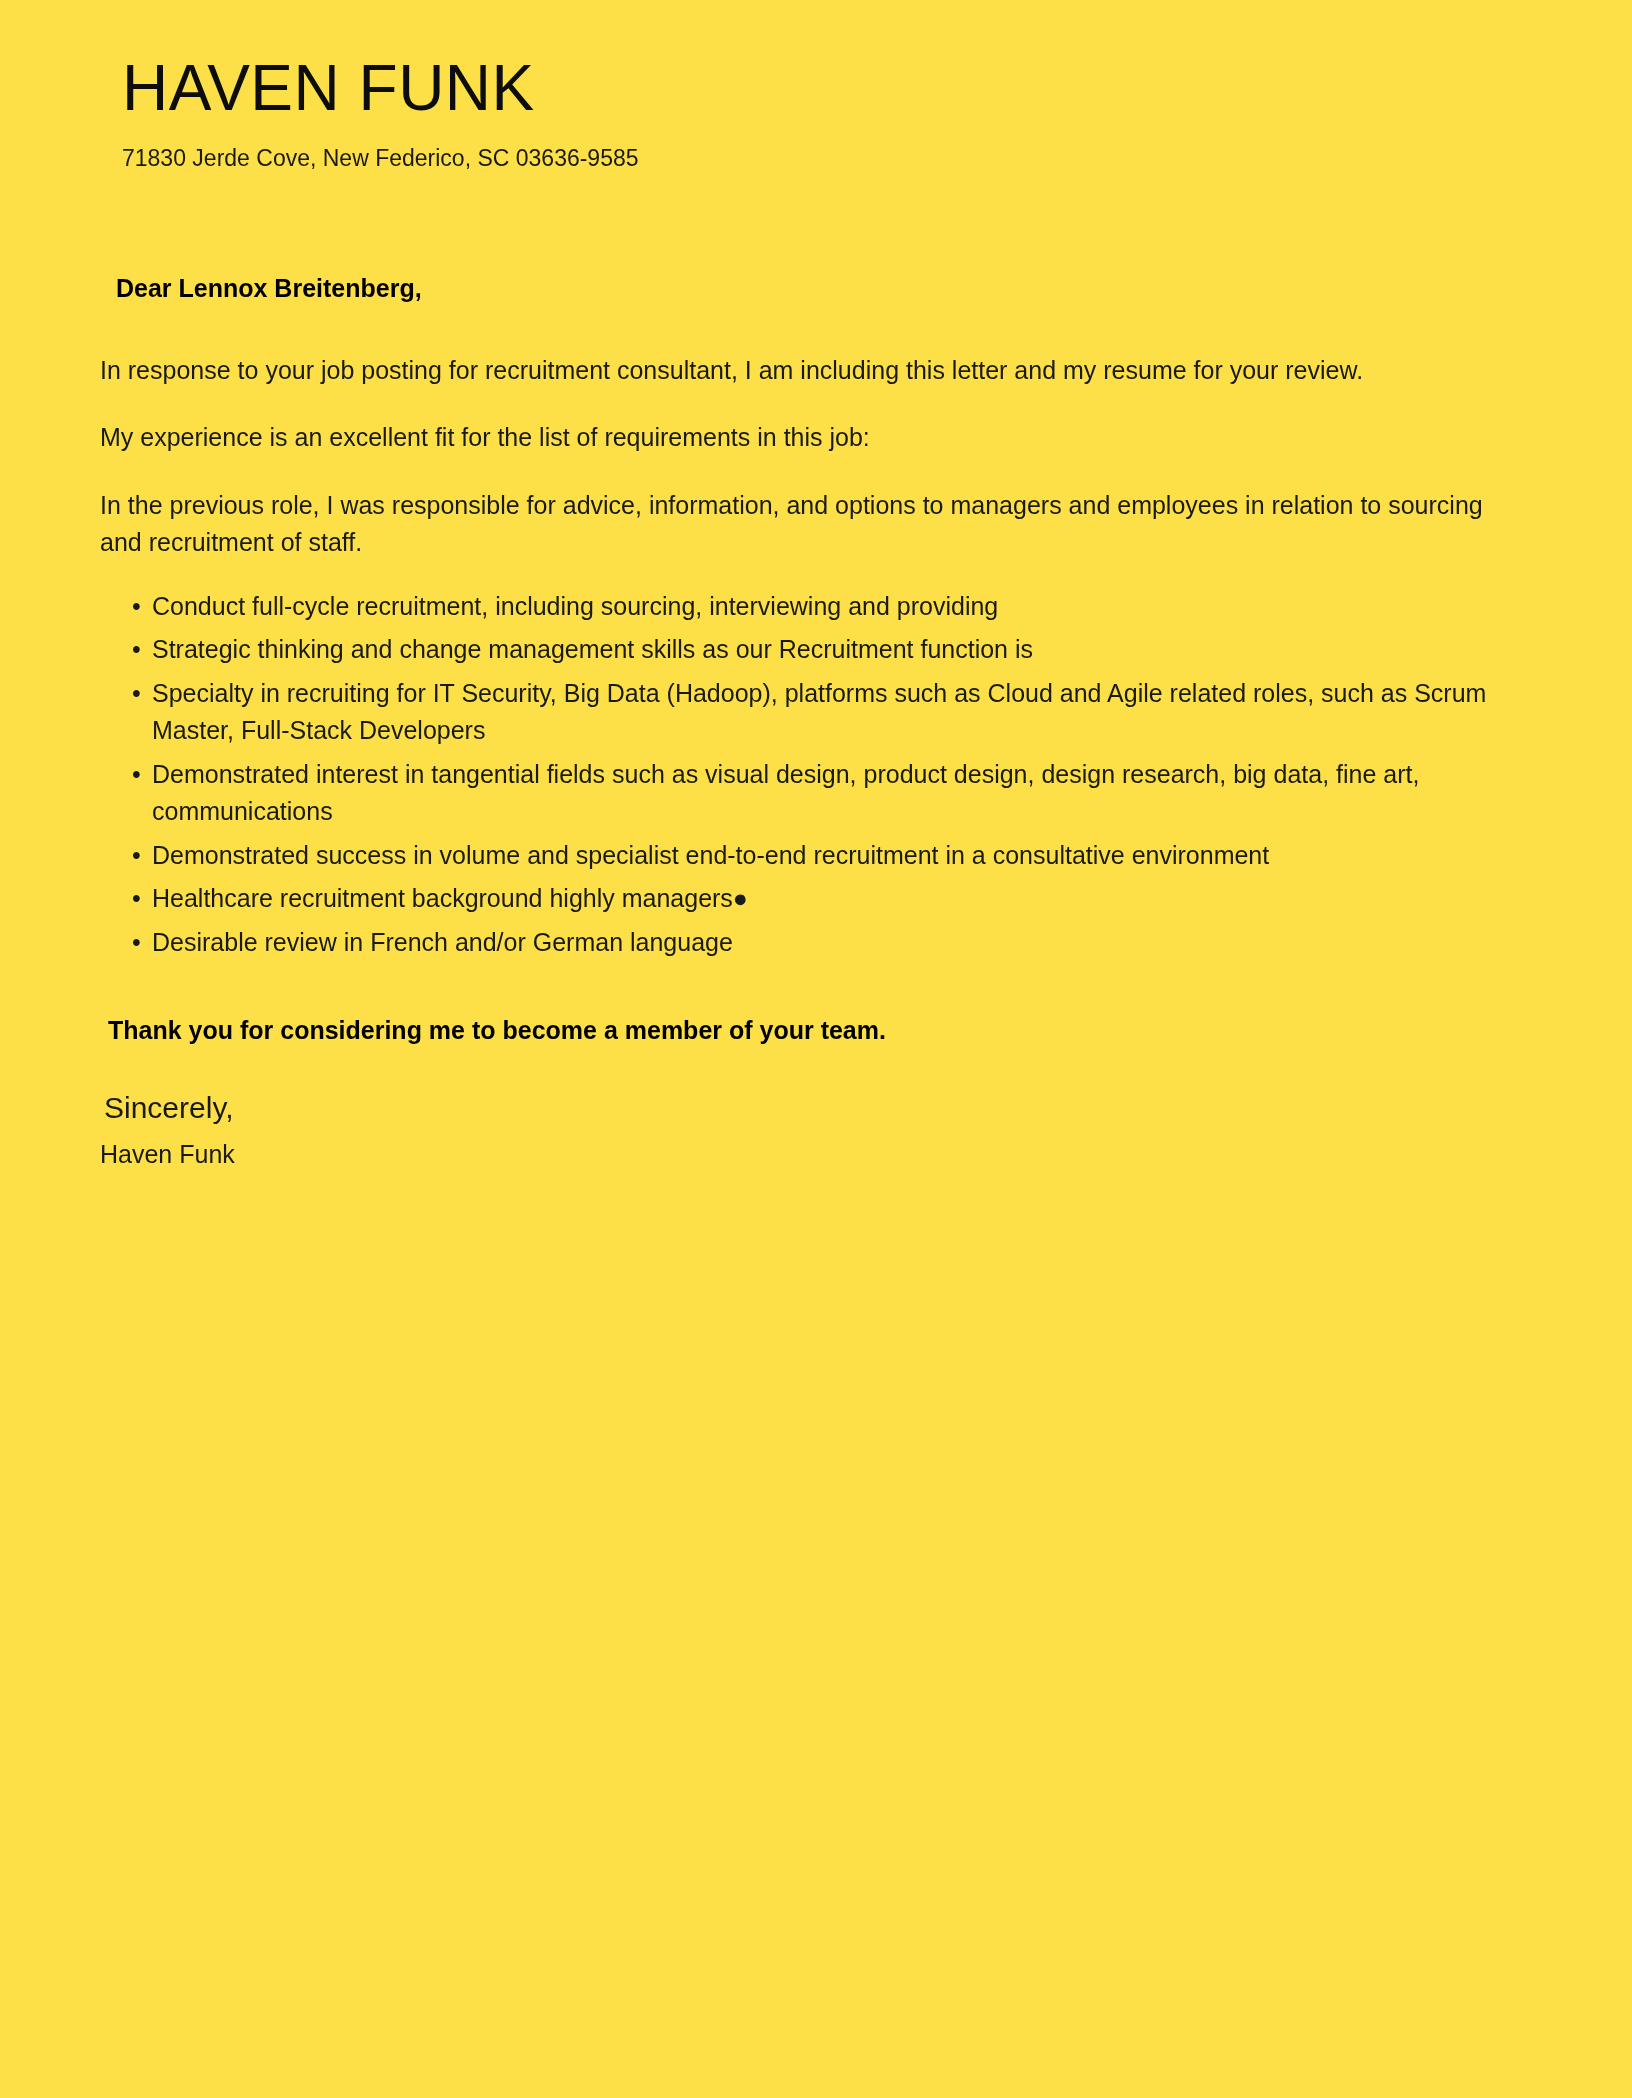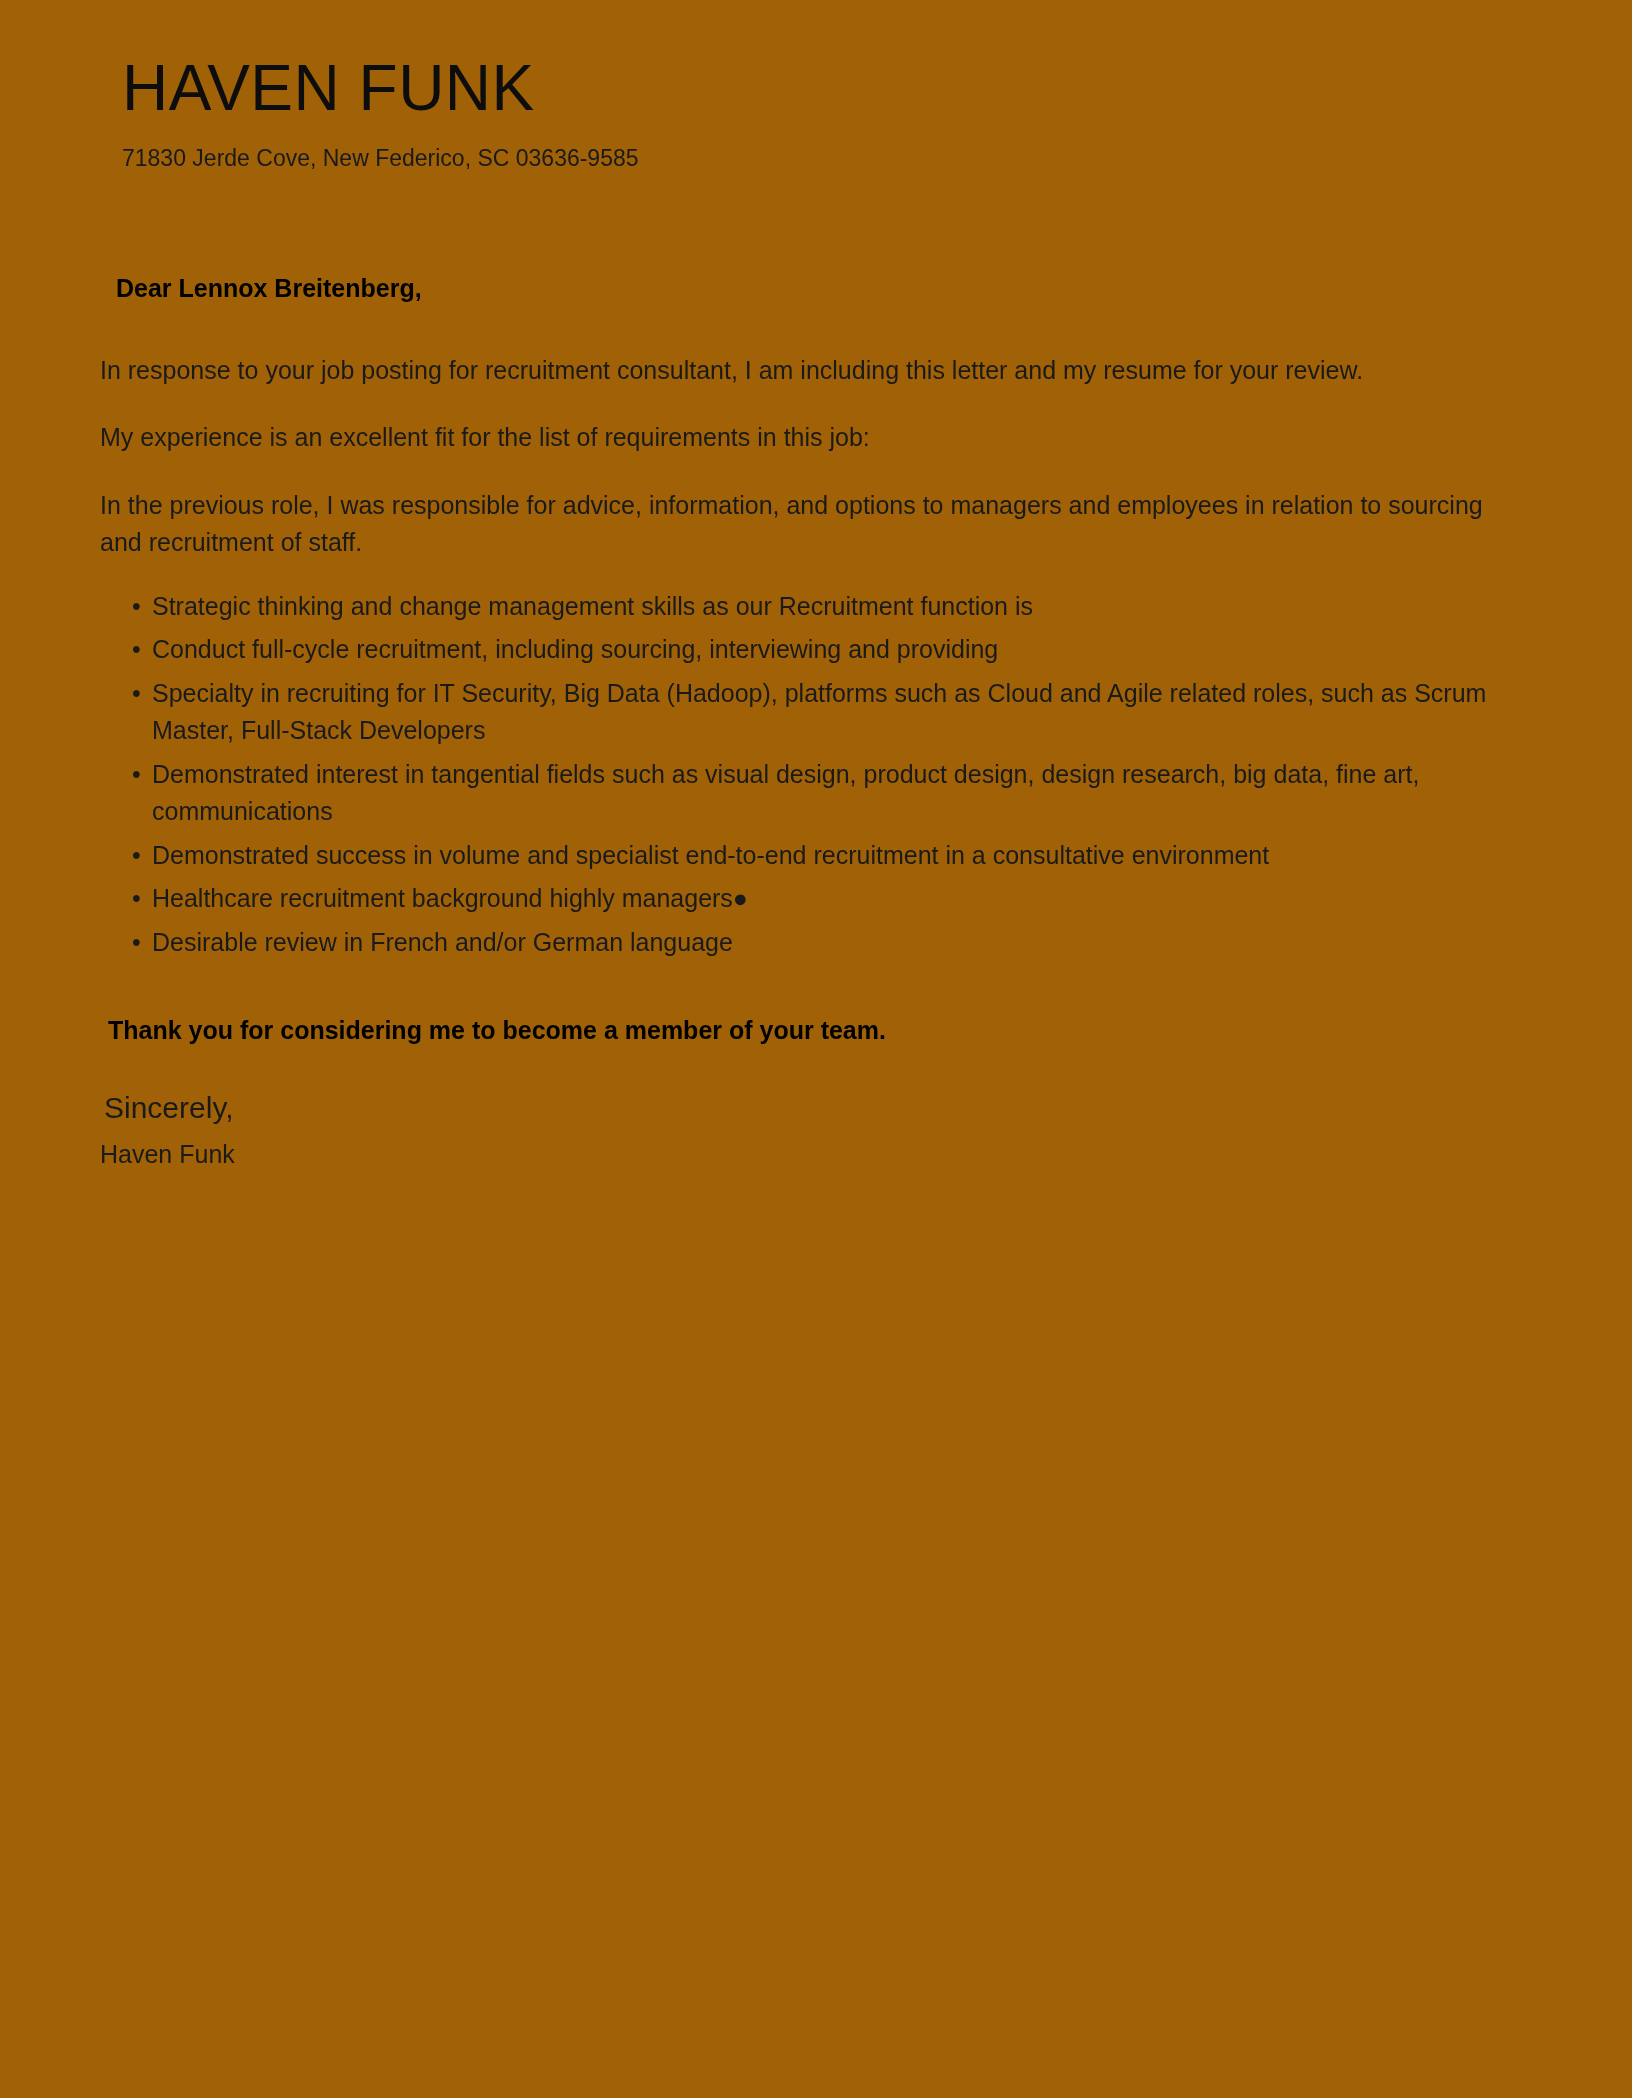--- a/index.html
+++ b/index.html
@@ -11,21 +11,21 @@
     width: 1632px;
     height: 2098px;
     font-family: "Liberation Sans", "DejaVu Sans", sans-serif;
     color: #1a1a1a;
     overflow: hidden;
   }
   .page {
     position: relative;
     width: 1632px;
     height: 2098px;
-    background: #a16207;
+    background: #fde047;
     box-sizing: border-box;
   }
   .content {
     position: absolute;
     left: 100px;
     top: 0;
     width: 1420px;
   }
   .name-header {
     font-size: 64px;
@@ -132,22 +132,22 @@
 
       <p class="salutation">Dear Lennox Breitenberg,</p>
 
       <p class="para">In response to your job posting for recruitment consultant, I am including this letter and my resume for your review.</p>
 
       <p class="para">My experience is an excellent fit for the list of requirements in this job:</p>
 
       <p class="para">In the previous role, I was responsible for advice, information, and options to managers and employees in relation to sourcing and recruitment of staff.</p>
 
       <ul class="bullet-list">
+        <li class="bullet-item">Conduct full-cycle recruitment, including sourcing, interviewing and providing</li>
         <li class="bullet-item">Strategic thinking and change management skills as our Recruitment function is</li>
-        <li class="bullet-item">Conduct full-cycle recruitment, including sourcing, interviewing and providing</li>
         <li class="bullet-item">Specialty in recruiting for IT Security, Big Data (Hadoop), platforms such as Cloud and Agile related roles, such as Scrum Master, Full-Stack Developers</li>
         <li class="bullet-item">Demonstrated interest in tangential fields such as visual design, product design, design research, big data, fine art, communications</li>
         <li class="bullet-item">Demonstrated success in volume and specialist end-to-end recruitment in a consultative environment</li>
         <li class="bullet-item">Healthcare recruitment background highly managers●</li>
         <li class="bullet-item">Desirable review in French and/or German language</li>
       </ul>
 
       <p class="closing-bold">Thank you for considering me to become a member of your team.</p>
 
       <p class="signoff">Sincerely,</p>

